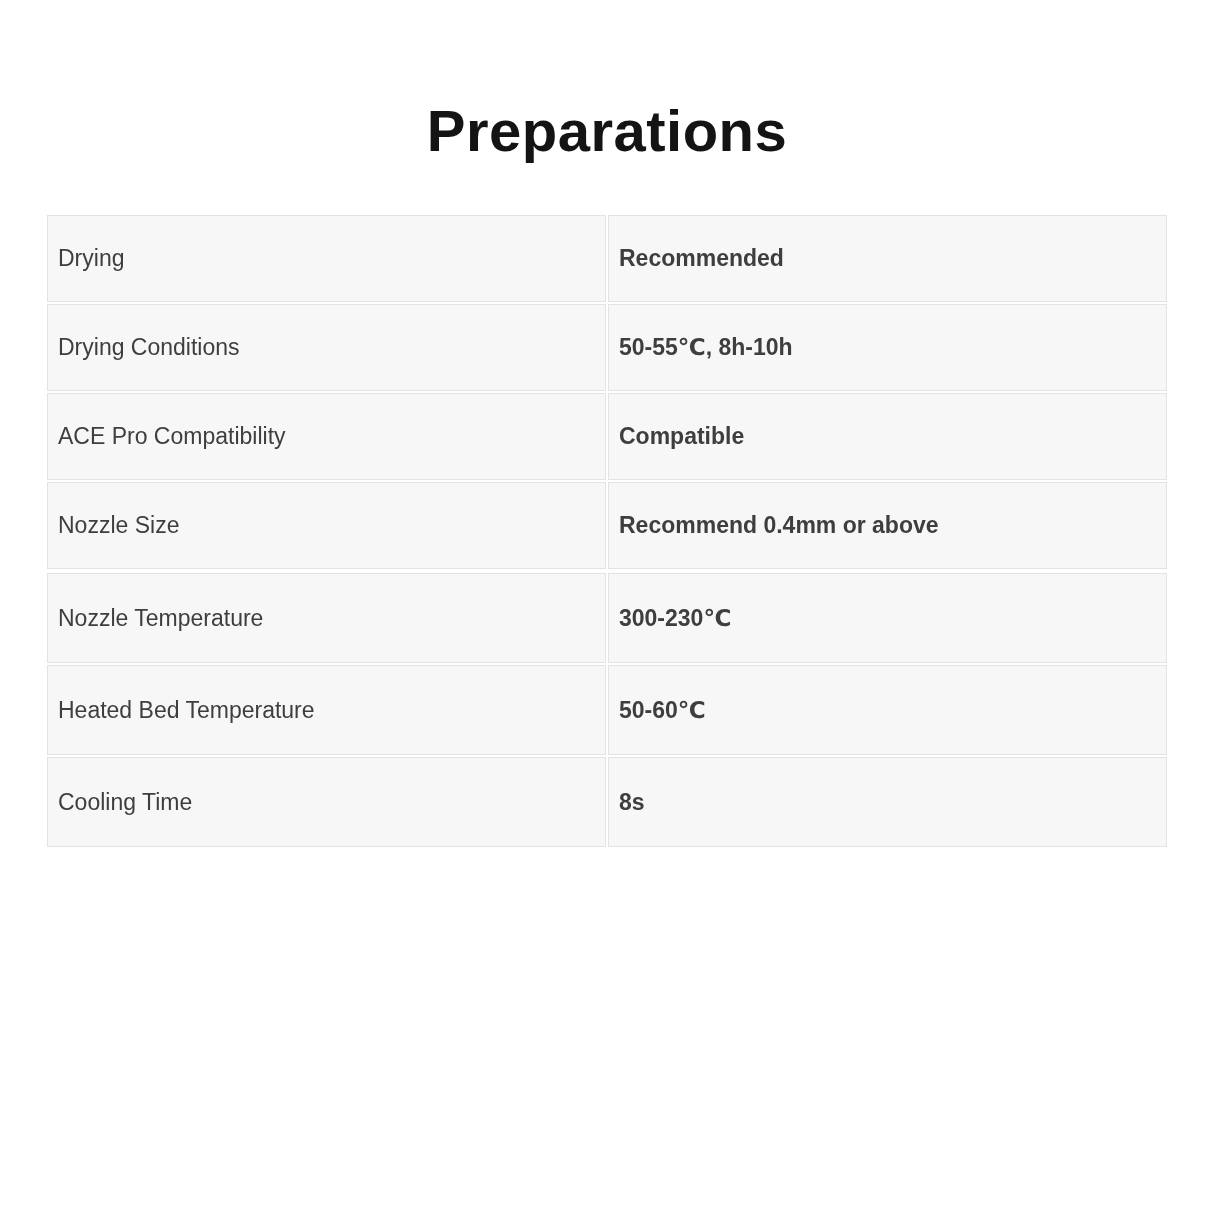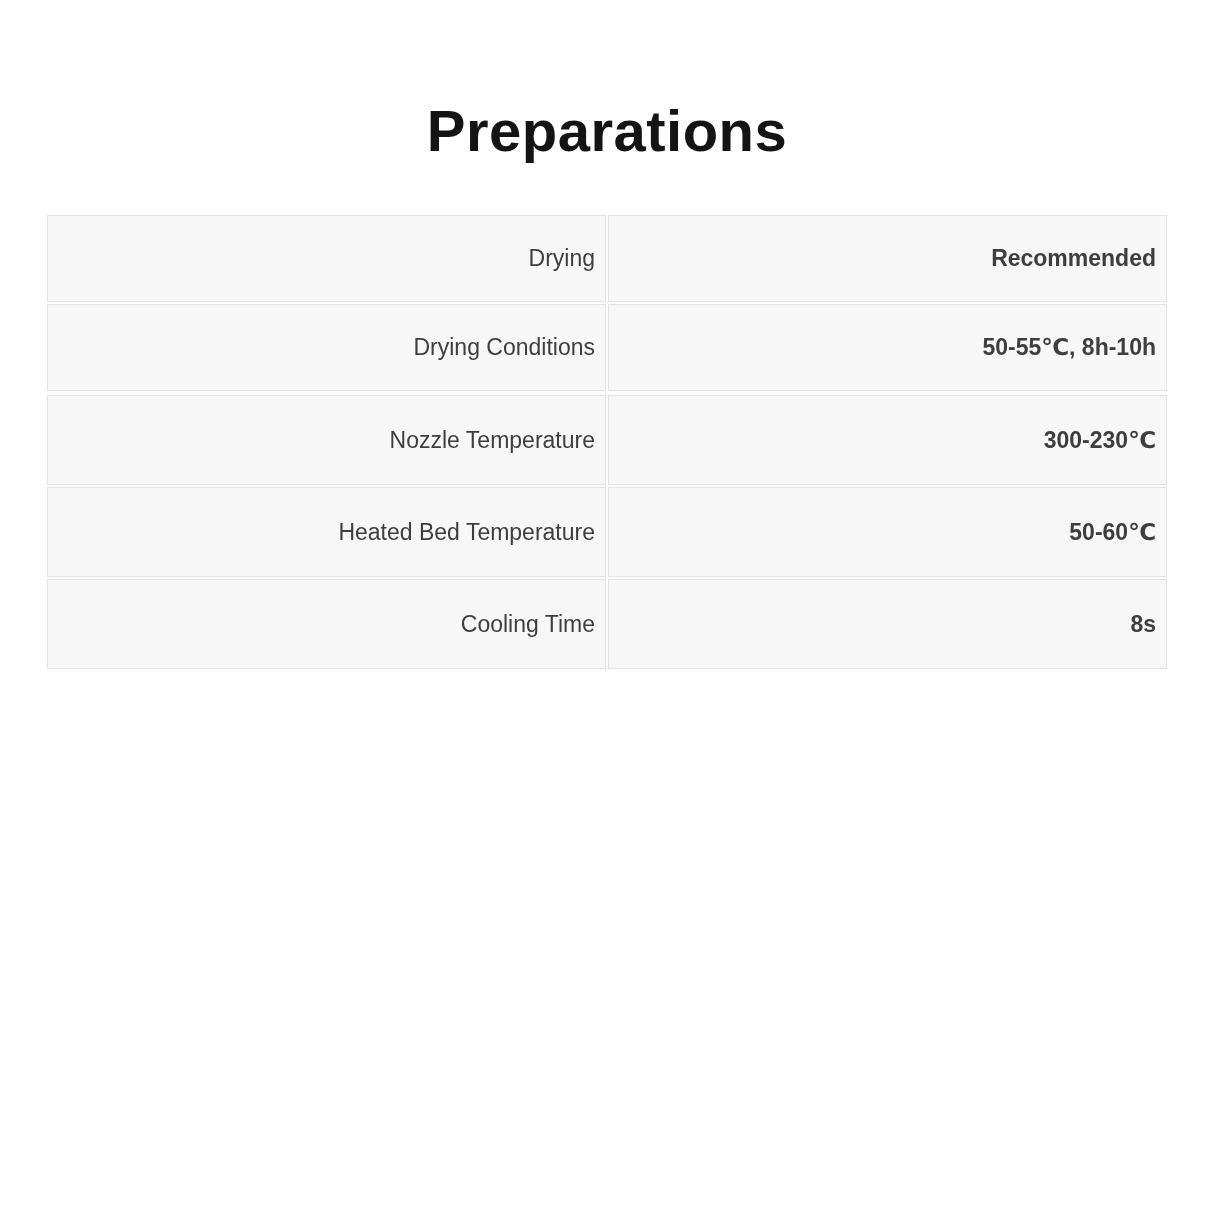--- a/index.html
+++ b/index.html
@@ -38,21 +38,21 @@
   table.spec-table {
     width: 100%;
     border-collapse: separate;
     border-spacing: 2px;
     table-layout: fixed;
   }
   table.spec-table td {
     width: 50%;
     background: #f7f7f7;
     border: 1px solid #e3e3e3;
-    text-align: right;
+    text-align: left;
     vertical-align: middle;
     font-size: 23px;
     color: #3e3e3e;
     padding: 0 10px;
   }
   table.rows-4 td { height: 85px; }
   table.rows-5 td { height: 88px; }
   td.spec-value {
     font-weight: bold;
     color: #383838;
@@ -70,20 +70,28 @@
   <table class="spec-table rows-4">
     <tbody>
       <tr>
         <td class="spec-label">Drying</td>
         <td class="spec-value">Recommended</td>
       </tr>
       <tr>
         <td class="spec-label">Drying Conditions</td>
         <td class="spec-value">50-55℃, 8h-10h</td>
       </tr>
+      <tr>
+        <td class="spec-label">ACE Pro Compatibility</td>
+        <td class="spec-value">Compatible</td>
+      </tr>
+      <tr>
+        <td class="spec-label">Nozzle Size</td>
+        <td class="spec-value">Recommend 0.4mm or above</td>
+      </tr>
     </tbody>
   </table>
 
 
   <table class="spec-table rows-5">
     <tbody>
       <tr>
         <td class="spec-label">Nozzle Temperature</td>
         <td class="spec-value">300-230℃</td>
       </tr>

